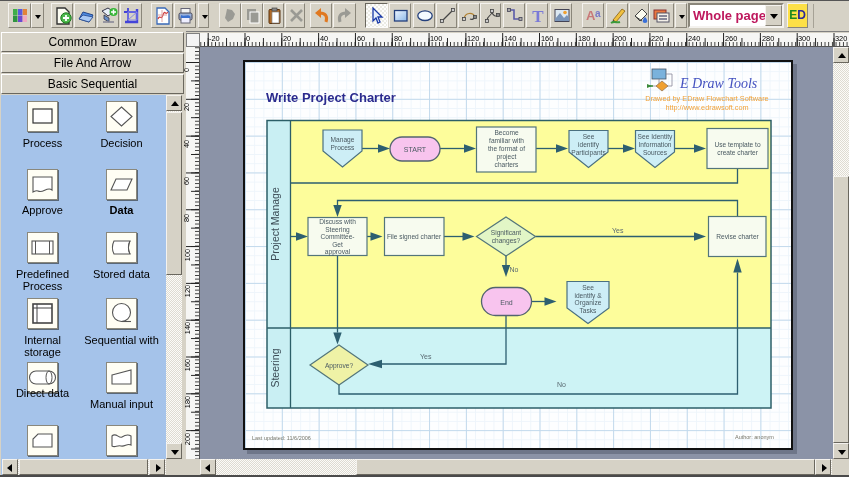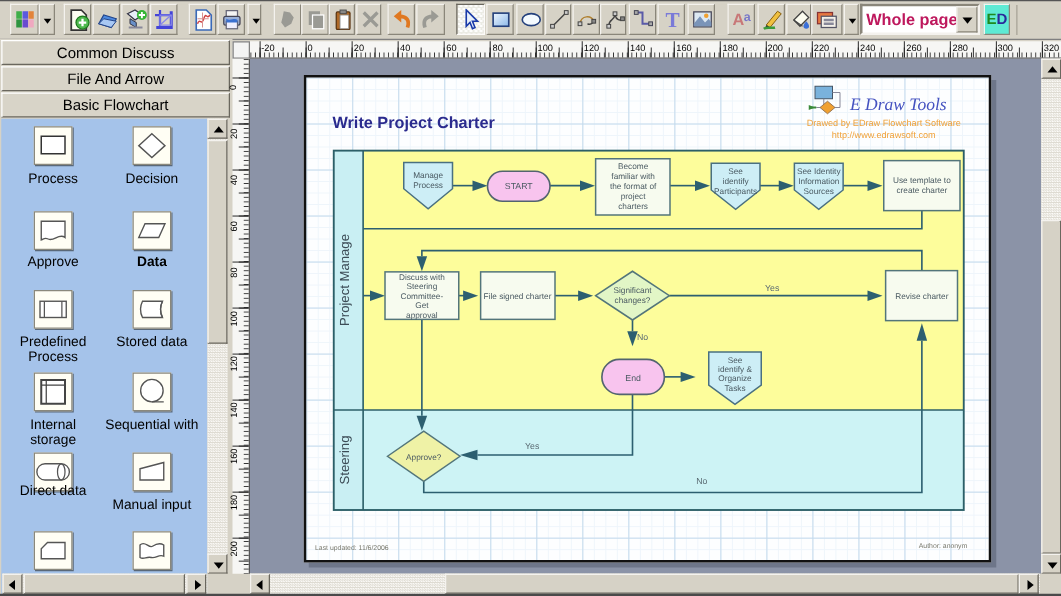--- a/index.html
+++ b/index.html
@@ -17,21 +17,21 @@
 .tsel { border-color:#6a675e #fdfcfa #fdfcfa #6a675e !important;
   background-image:repeating-conic-gradient(#fdfdfc 0 25%, #ebebe4 0 50%) !important; background-size:4px 4px !important; }
 .tdrop { position:absolute; top:3px; width:13px; height:25px; background:#d6d2c6;
   border-top:1px solid #f4f2ee; border-left:1px solid #f4f2ee; border-right:1px solid #8a867a; border-bottom:1px solid #8a867a; }
 .tdrop:after { content:""; position:absolute; left:3px; top:11px; border:3px solid transparent; border-top:4px solid #000; }
 
 #combo { position:absolute; left:688px; top:3px; width:96px; height:25px; background:#fff; border:2px solid; border-color:#8a867a #f4f2ee #f4f2ee #8a867a; }
 #combo .ct { position:absolute; left:3px; top:3px; font-size:13px; color:#be185d; font-weight:bold; letter-spacing:0px; }
 #combo .cb { position:absolute; right:0; top:0; width:17px; height:21px; background:#d6d2c6; border-top:1px solid #f4f2ee; border-left:1px solid #f4f2ee; border-right:1px solid #8a867a; border-bottom:1px solid #8a867a; }
 #combo .cb:after { content:""; position:absolute; left:4px; top:8px; border:4px solid transparent; border-top:5px solid #000; }
-#edbtn { position:absolute; left:787px; top:3px; width:21px; height:25px; background:#5eead4; border-top:1px solid #f4f2ee; border-left:1px solid #f4f2ee; border-right:1px solid #8a867a; border-bottom:1px solid #8a867a; font-size:12px; font-weight:bold; text-align:center; line-height:23px; }
+#edbtn { position:absolute; left:787px; top:3px; width:21px; height:25px; background:#fde047; border-top:1px solid #f4f2ee; border-left:1px solid #f4f2ee; border-right:1px solid #8a867a; border-bottom:1px solid #8a867a; font-size:12px; font-weight:bold; text-align:center; line-height:23px; }
 #edbtn .e { color:#1e8a1e; } #edbtn .d { color:#2a2a9a; }
 
 
 #lpanel { position:absolute; left:0; top:31px; width:186px; height:446px; background:#d6d2c6; }
 .ptab { position:absolute; left:1px; width:183px; height:20px; background:#d8d4c8;
   border-top:1px solid #fff; border-left:1px solid #fff; border-right:1px solid #6a675e; border-bottom:1px solid #6a675e;
   font-size:12px; color:#000; text-align:center; line-height:19px; }
 #shapes { position:absolute; left:1px; top:64px; width:165px; height:395px; background:#a5c3ea; overflow:hidden; }
 .tile { position:absolute; width:31px; height:31px; background:#fffef4; border:1px solid #8a887c; box-shadow:1px 1px 0 #5a6878; }
 .tlab { position:absolute; width:80px; text-align:center; font-size:11px; color:#000; line-height:12.5px; }
@@ -267,23 +267,23 @@
     </div>
 <div class="tdrop" style="left:675px;width:12px;"></div>
 <div class="abs" style="left:813px;top:4px;width:1px;height:24px;background:#a6a296;"></div>
 <div id="combo">
       <span class="ct">Whole page</span>
       <span class="cb"></span>
     </div>
 <div id="edbtn"><span class="e">E</span><span class="d">D</span></div>
 
 <div id="lpanel">
-  <div class="ptab" style="top:1px;">Common Discuss</div>
+  <div class="ptab" style="top:1px;">Common EDraw</div>
   <div class="ptab" style="top:22px;">File And Arrow</div>
-  <div class="ptab" style="top:43px;">Basic Flowchart</div>
+  <div class="ptab" style="top:43px;">Basic Sequential</div>
   <div id="shapes">
     <div class="tile" style="left:26px;top:6px;"><svg width="29" height="29" viewBox="0 0 29 29">
             <rect x="5" y="7" width="19" height="14" fill="#fff" stroke="#333" stroke-width="1.2"></rect>
           </svg></div>
     <div class="tile" style="left:105px;top:6px;"><svg width="29" height="29" viewBox="0 0 29 29">
             <path d="M14.5 5L25 14.5 14.5 24 4 14.5z" fill="#fff" stroke="#555" stroke-width="1.1"></path>
           </svg></div>
     <div class="tlab" style="left:1.5px;top:41.5px;">Process</div>
     <div class="tlab" style="left:80.5px;top:41.5px;">Decision</div>
     <div class="tile" style="left:26px;top:73.5px;"><svg width="29" height="29" viewBox="0 0 29 29">

